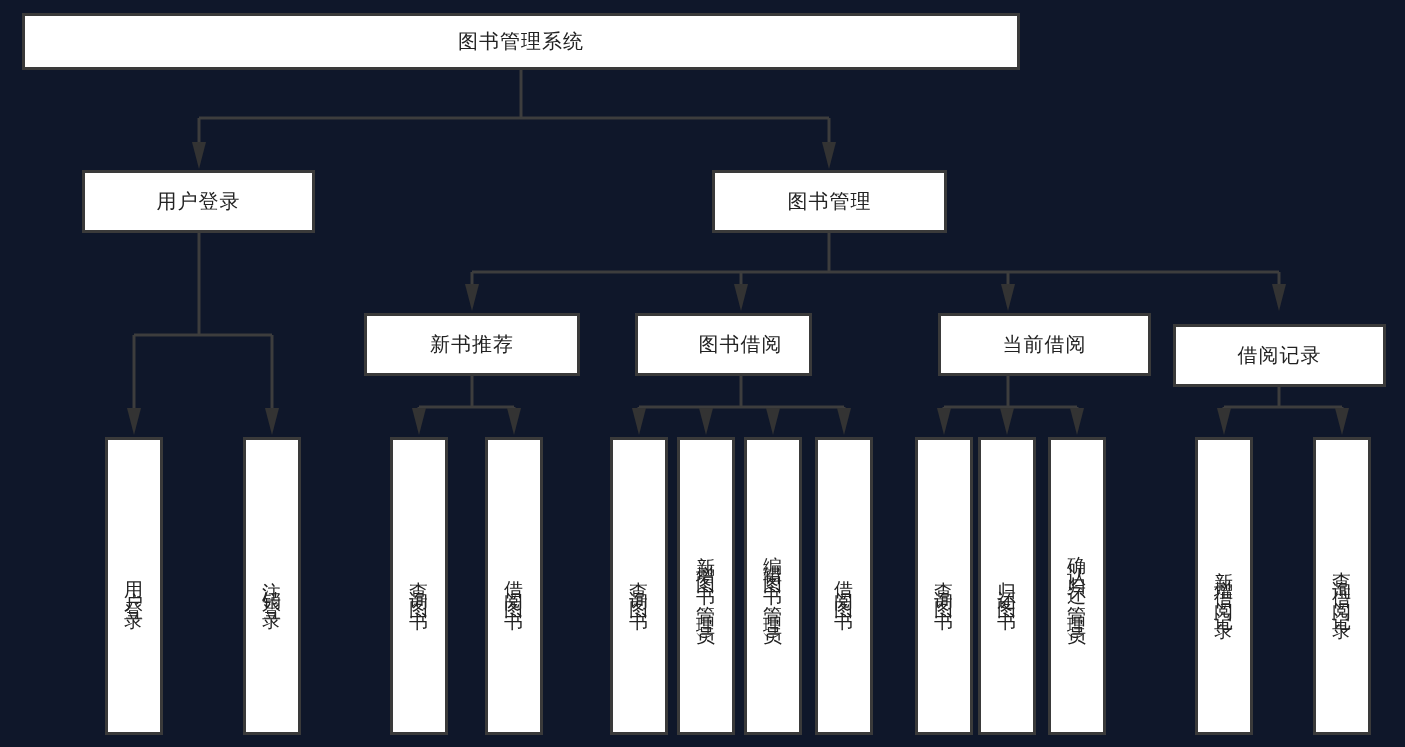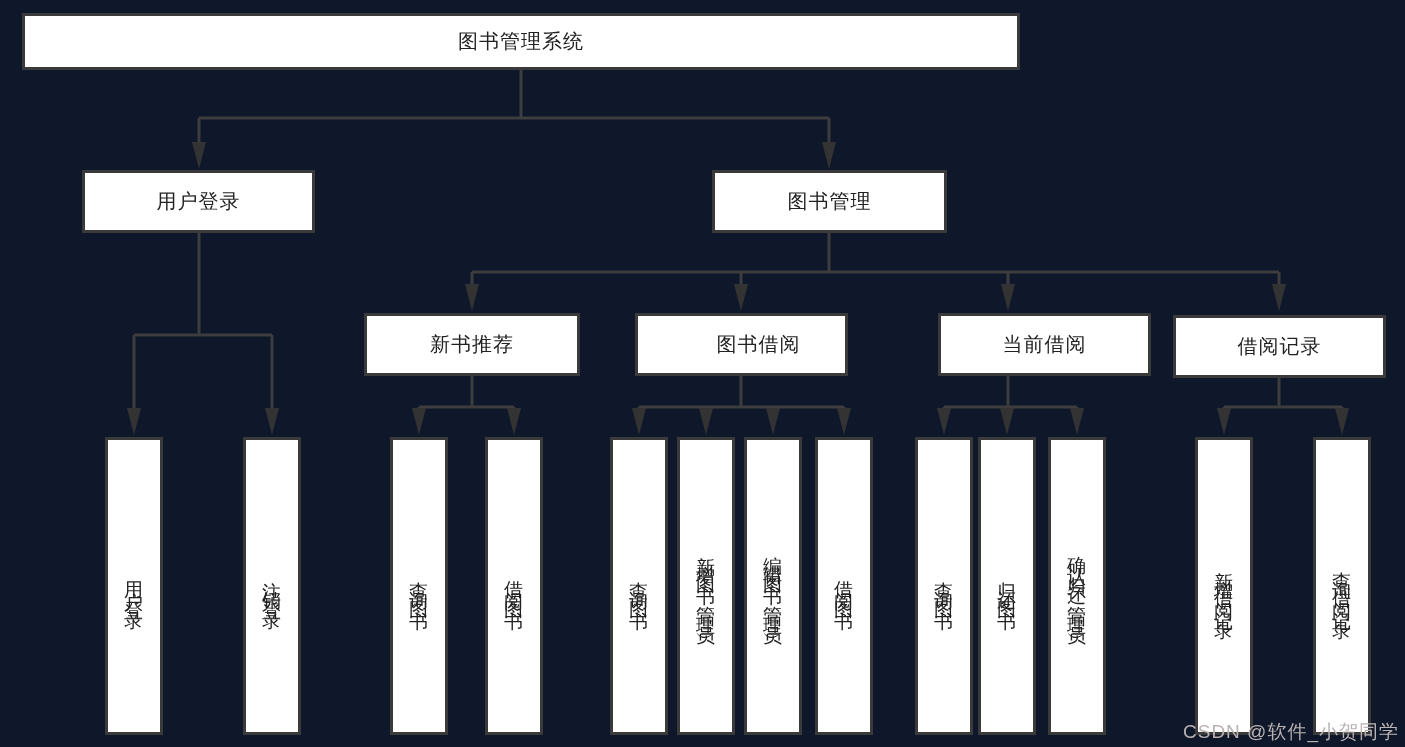--- a/index.html
+++ b/index.html
@@ -102,23 +102,23 @@
       <polygon points="1342,435 1335,408 1349,408"></polygon>
     </g>
   </svg>
 
   <div class="box h" style="left:22px; top:13px; width:998px; height:57px;">图书管理系统</div>
 
   <div class="box h" style="left:82px; top:170px; width:233px; height:63px;">用户登录</div>
   <div class="box h" style="left:712px; top:170px; width:235px; height:63px;">图书管理</div>
 
   <div class="box h" style="left:364px; top:313px; width:216px; height:63px;text-align:right;">新书推荐</div>
-  <div class="box h" style="left:635px; top:313px; width:213px; height:63px;padding-left:34px;">图书借阅</div>
+  <div class="box h" style="left:635px; top:313px; width:177px; height:63px;padding-left:34px;">图书借阅</div>
   <div class="box h" style="left:902px; top:313px; width:213px; height:63px;margin-left:36px;">当前借阅</div>
-  <div class="box h" style="left:1173px; top:315px; width:213px; height:63px;">借阅记录</div>
+  <div class="box h" style="left:1173px; top:324px; width:213px; height:63px;">借阅记录</div>
 
   <div class="box v" style="left:105px; top:437px; width:58px; height:298px;">
     <span class="vtext">用户登录</span>
   </div>
   <div class="box v" style="left:243px; top:437px; width:58px; height:298px;">
     <span class="vtext">注销登录</span>
   </div>
 
   <div class="box v" style="left:390px; top:437px; width:58px; height:298px;">
     <span class="vtext">查询图书</span>
@@ -150,15 +150,14 @@
     <span class="vtext">确认归还（管理员）</span>
   </div>
 
   <div class="box v" style="left:1195px; top:437px; width:58px; height:298px;">
     <span class="vtext">新增借阅记录</span>
   </div>
   <div class="box v" style="left:1313px; top:437px; width:58px; height:298px;">
     <span class="vtext">查询借阅记录</span>
   </div>
 
-  <div class="watermark">CSDN @软件_小贺同学</div>
 
 </div>
 
 </body></html>

